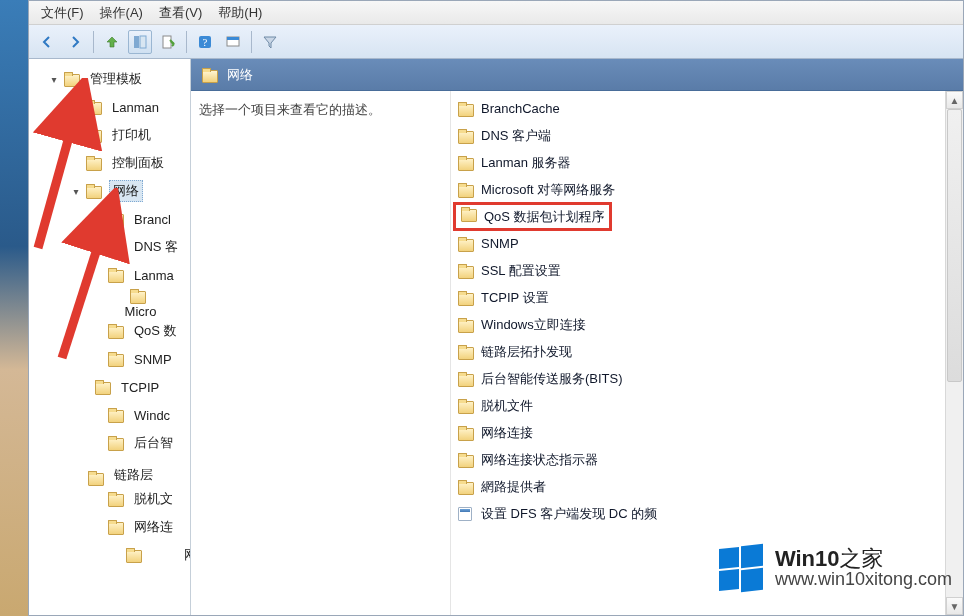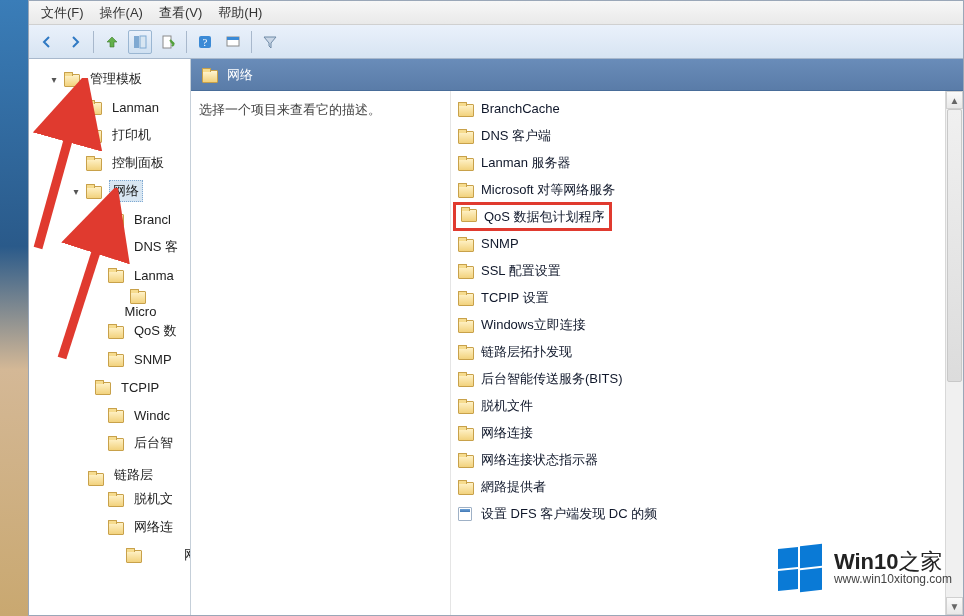--- a/index.html
+++ b/index.html
@@ -127,21 +127,21 @@
     display: flex; align-items: center; gap: 10px; z-index: 20;
   }
   .win-logo { display: inline-block; width: 48px; height: 48px; position: relative; }
   .win-logo span { position: absolute; background: #0a7ad6; }
   .wl-a { width: 20px; height: 20px; left: 2px; top: 4px; transform: skewY(-6deg); }
   .wl-b { width: 22px; height: 22px; left: 24px; top: 1px; transform: skewY(-6deg); }
   .wl-c { width: 20px; height: 20px; left: 2px; top: 26px; transform: skewY(-6deg); }
   .wl-d { width: 22px; height: 22px; left: 24px; top: 25px; transform: skewY(-6deg); }
   .wm-text { font-weight: 700; color: #222; line-height: 1.05; }
   .wm-text .top { font-size: 22px; }
-  .wm-text .bot { font-size: 12px; color: #444; font-weight: 400; }
+  .wm-text .bot { font-size: 18px; color: #444; font-weight: 400; }
 </style>
 </head>
 <body>
 
 <div class="window">
   <div class="menubar">
     <div class="menu-item">文件(F)</div>
     <div class="menu-item">操作(A)</div>
     <div class="menu-item">查看(V)</div>
     <div class="menu-item">帮助(H)</div>

